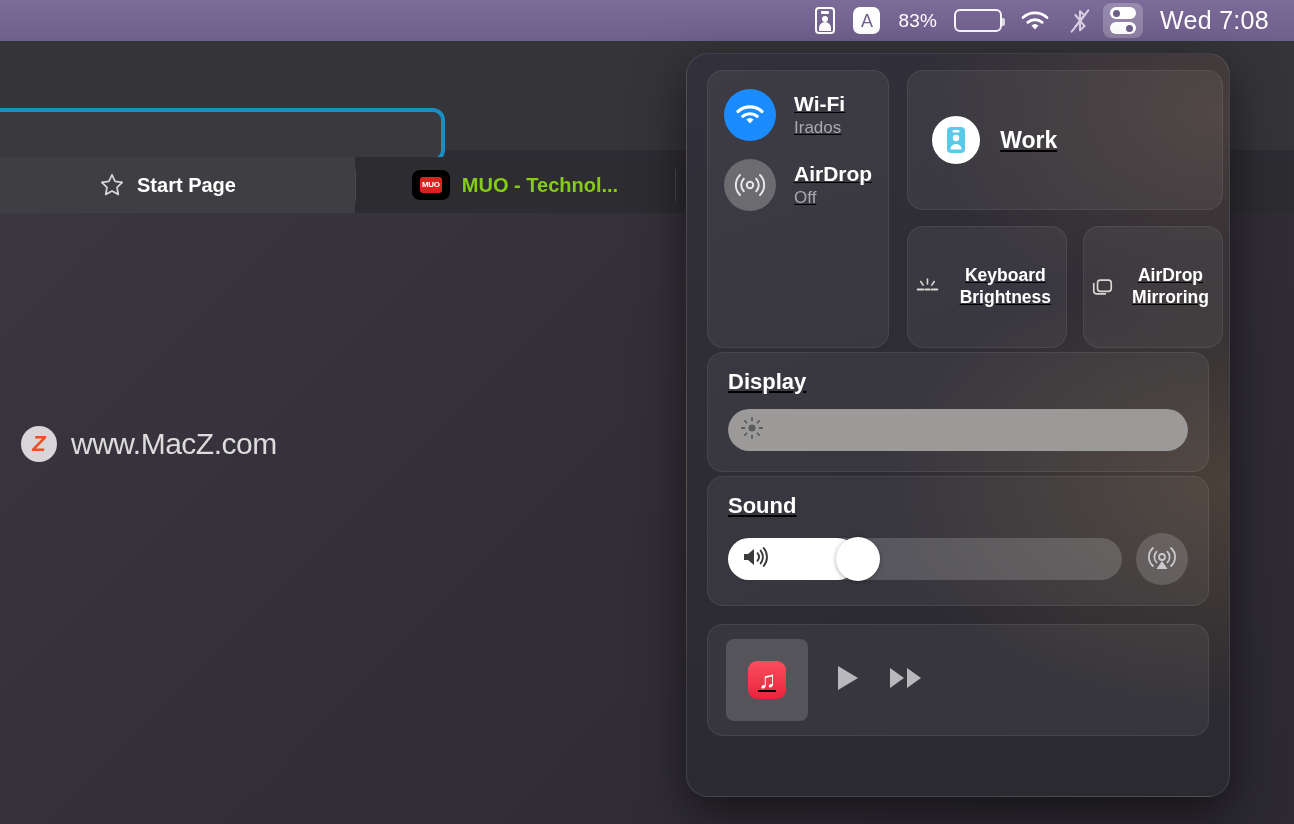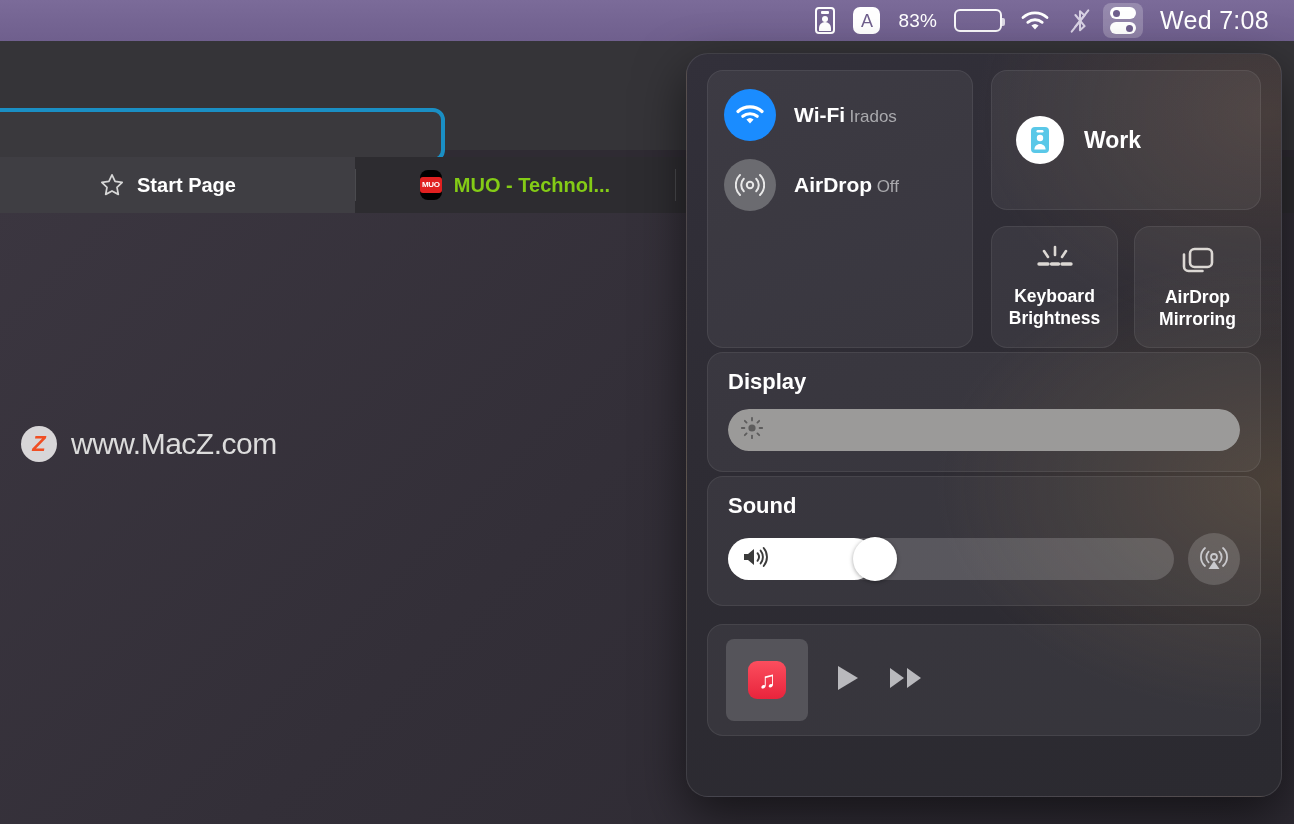--- a/index.html
+++ b/index.html
@@ -105,21 +105,21 @@
   .tab.inactive { background:#2d2c30; }
   .tab + .tab::before {
     content:""; position:absolute; left:0; top:12px; bottom:12px;
     width:1px; background:#4a4a4e;
   }
   .tab-label { color:#e8e8e8; font-size:20px; white-space:nowrap; }
   .tab.active .tab-label { font-weight:bold; color:#fff; }
   .tab.inactive .tab-label { color:#84cc16;font-weight:bold; }
   .star-icon { width:26px; height:26px; display:block; }
   .muo-ico {
-    width:22px; height:30px; background:#000000; border-radius:8px;
+    width:38px; height:30px; background:#000000; border-radius:8px;
     display:flex; align-items:center; justify-content:center;
   }
   .muo-ico span {
     display:block; width:22px; height:16px; background:#e02020; border-radius:3px;
     color:#fff; font-size:8px; font-weight:bold; line-height:16px; text-align:center;
     letter-spacing:-0.3px;
   }
 
   .page {
     position:absolute; left:0; top:172px; right:0; bottom:0;
@@ -131,29 +131,30 @@
   }
   .wm-logo {
     width:36px; height:36px; border-radius:50%; background:#d8d6d8;
     display:flex; align-items:center; justify-content:center;
     color:#f04e23; font-size:22px; font-weight:bold; font-style:italic; line-height:1;
   }
   .wm-text { color:#dcdcdc; font-size:30px; letter-spacing:-0.5px; }
 
   
   .cc {
-    position:absolute; left:686px; top:53px; width:596px; height:744px;
+    position:absolute; left:686px; top:53px; width:544px; height:744px;
     border-radius:22px; z-index:40;
     background:
       radial-gradient(480px 320px at 100% 58%, rgba(118,96,66,0.40) 0%, rgba(118,96,66,0) 72%),
       radial-gradient(420px 320px at 98% 8%, rgba(126,98,74,0.30) 0%, rgba(126,98,74,0) 70%),
       linear-gradient(160deg, #32303a 0%, #2e2c34 40%, #2b2a30 100%);
     border:1px solid rgba(255,255,255,0.10);
     box-shadow:0 18px 50px rgba(0,0,0,0.55);
     padding:16px 20px;
+    text-decoration:underline;
   }
   .cc-row { display:flex; gap:18px; }
   .card {
     background:rgba(255,255,255,0.055);
     border:1px solid rgba(255,255,255,0.075);
     border-radius:16px;
   }
 
   
   .conn { width:266px; padding:18px 16px; display:flex; flex-direction:column; gap:18px; }
@@ -169,21 +170,21 @@
   .rightcol { display:flex; flex-direction:column; gap:16px; flex:1; }
   .focus-card { height:140px; display:flex; align-items:center; gap:20px; padding:0 24px; }
   .focus-ico {
     width:48px; height:48px; border-radius:50%; background:#fff;
     display:flex; align-items:center; justify-content:center; flex:0 0 48px;
   }
   .focus-name { color:#fff; font-size:23px; font-weight:bold; }
 
   .tiles { display:flex; gap:16px; }
   .tile {
-    flex:1; height:122px; display:flex; flex-direction:column;
+    flex:1; height:122px; display:flex; flex-direction:row;
     align-items:center; justify-content:center; gap:10px; padding:8px 6px;
   }
   .tile-label { color:#fff; font-size:17.5px; font-weight:bold; text-align:center; line-height:1.25; }
 
   
   .sec { margin-top:4px; padding:16px 20px 20px; }
   .sec-title { color:#fff; font-size:22px; font-weight:bold; margin-bottom:14px; }
   .slider {
     height:42px; border-radius:21px; background:rgba(255,255,255,0.17);
     position:relative; overflow:hidden;

